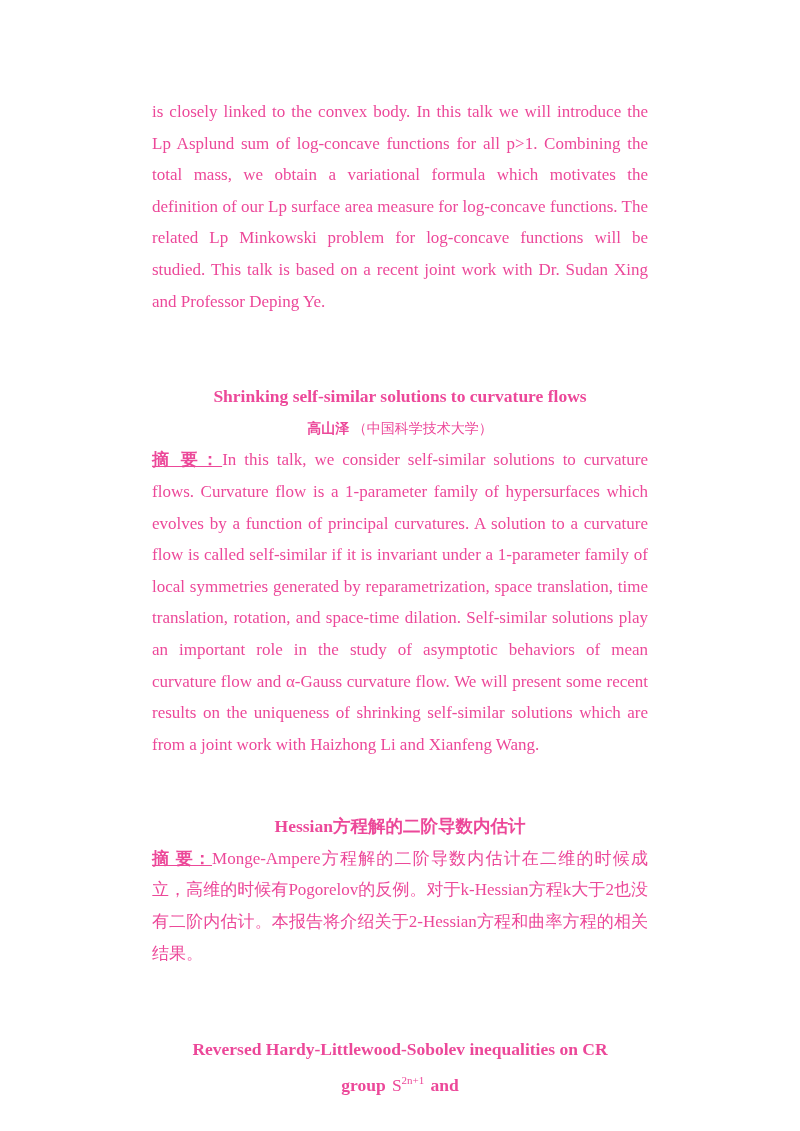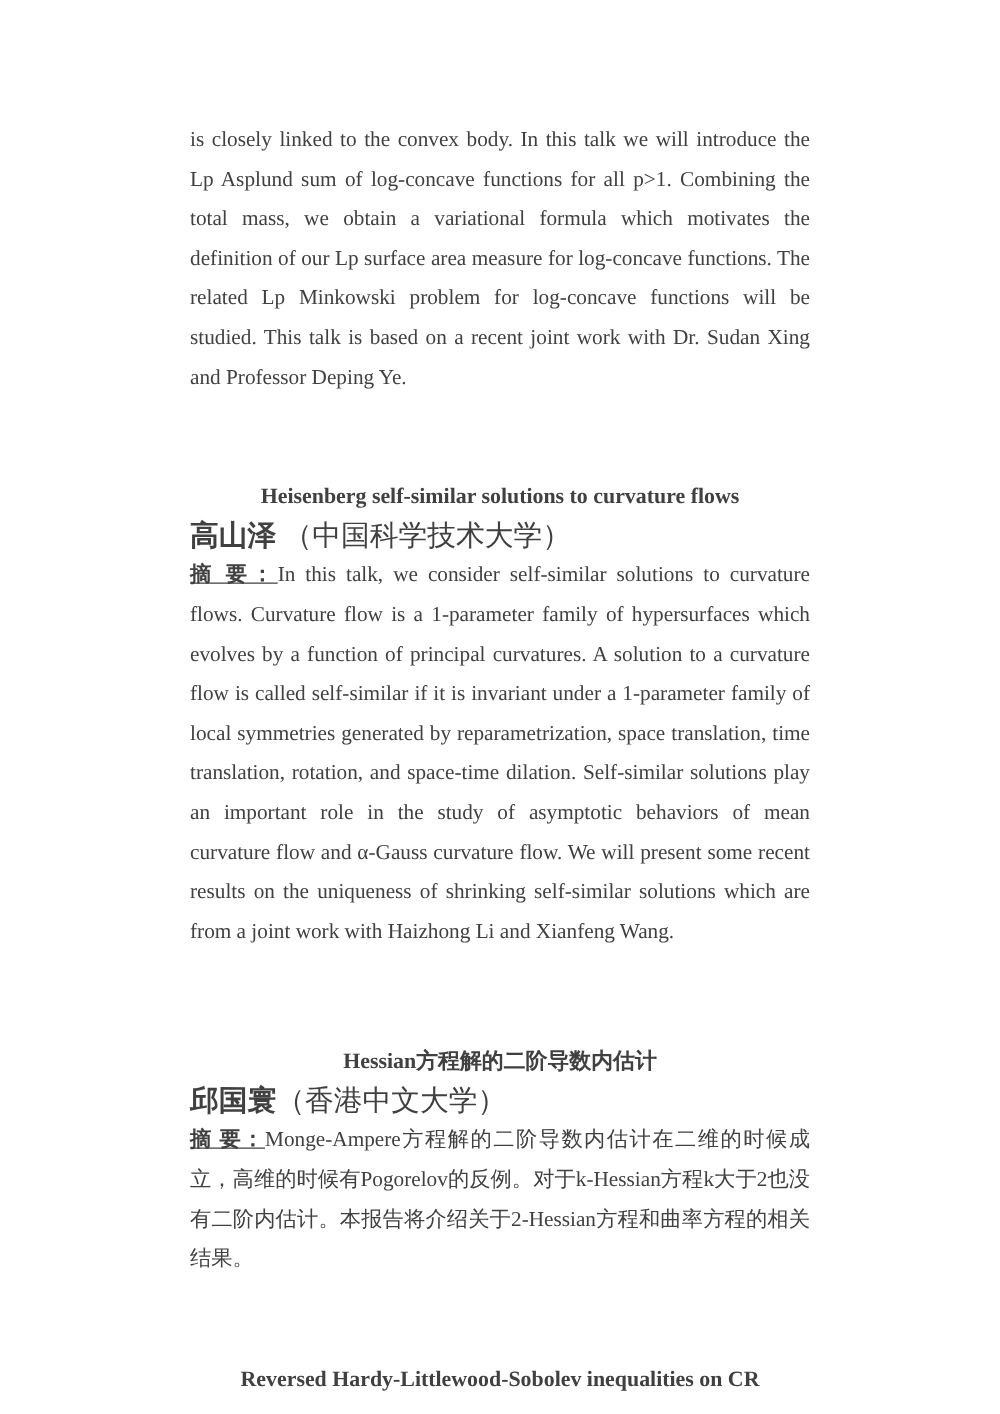--- a/index.html
+++ b/index.html
@@ -11,52 +11,53 @@
     position: relative;
     width: 736px;
     height: 1131px;
     margin: 0 auto;
     background: #ffffff;
     box-sizing: border-box;
     padding: 96px 120px 0 120px;
     font-family: "Liberation Serif", "DejaVu Serif", serif;
     font-size: 17px;
     line-height: 31.6px;
-    color: #404040;
+    color: #ec4899;
     overflow: hidden;
   }
   .para {
     margin: 0;
   }
   .justified {
     text-align: justify;
     text-justify: inter-word;
   }
   .talk {
     margin: 0;
   }
   .gap-a { margin-top: 64px; }
-  .gap-b { margin-top: 73px; }
+  .gap-b { margin-top: 51px; }
   .gap-c { margin-top: 62px; }
   .talk-title {
     font-weight: bold;
     font-size: 17.5px;
     text-align: center;
     margin: 0;
     line-height: 31.6px;
   }
   .talk-title.two-line {
     line-height: 36px;
   }
   .title-line {
     display: block;
   }
   .author-line {
+    text-align: center;
     margin: 0;
-    font-size: 23px;
+    font-size: 14px;
   }
   .author-name {
     font-weight: bold;
   }
   .author-affil {
     font-weight: normal;
   }
   .abstract-label {
     font-weight: bold;
     text-decoration: underline;
@@ -74,28 +75,27 @@
   }
 </style>
 </head>
 <body>
 
 <div class="page">
 
   <p class="para justified">is closely linked to the convex body. In this talk we will introduce the Lp Asplund sum of log-concave functions for all p&gt;1. Combining the total mass, we obtain a variational formula which motivates the definition of our Lp surface area measure for log-concave functions. The related Lp Minkowski problem for log-concave functions will be studied. This talk is based on a recent joint work with Dr. Sudan Xing and Professor Deping Ye.</p>
 
   <section class="talk gap-a">
-    <h2 class="talk-title">Heisenberg self-similar solutions to curvature flows</h2>
+    <h2 class="talk-title">Shrinking self-similar solutions to curvature flows</h2>
     <p class="author-line"><span class="author-name">高山泽</span> <span class="author-affil">（中国科学技术大学）</span></p>
     <p class="para justified"><span class="abstract-label">摘 要：</span><span>In this talk, we consider self-similar solutions to curvature flows. Curvature flow is a 1-parameter family of hypersurfaces which evolves by a function of principal curvatures. A solution to a curvature flow is called self-similar if it is invariant under a 1-parameter family of local symmetries generated by reparametrization, space translation, time translation, rotation, and space-time dilation. Self-similar solutions play an important role in the study of asymptotic behaviors of mean curvature flow and α-Gauss curvature flow. We will present some recent results on the uniqueness of shrinking self-similar solutions which are from a joint work with Haizhong Li and Xianfeng Wang.</span></p>
   </section>
 
   <section class="talk gap-b">
     <h2 class="talk-title">Hessian方程解的二阶导数内估计</h2>
-    <p class="author-line"><span class="author-name">邱国寰</span><span class="author-affil">（香港中文大学）</span></p>
     <p class="para justified"><span class="abstract-label">摘 要：</span><span>Monge-Ampere方程解的二阶导数内估计在二维的时候成立，高维的时候有Pogorelov的反例。对于k-Hessian方程k大于2也没有二阶内估计。本报告将介绍关于2-Hessian方程和曲率方程的相关结果。</span></p>
   </section>
 
   <section class="talk gap-c">
     <h2 class="talk-title two-line">
       <span class="title-line"><span>Reversed Hardy-Littlewood-Sobolev inequalities on CR group</span><span class="math"><span>S</span><sup>2n+1</sup></span><span>and</span></span>
     </h2>
   </section>
 
 </div>

